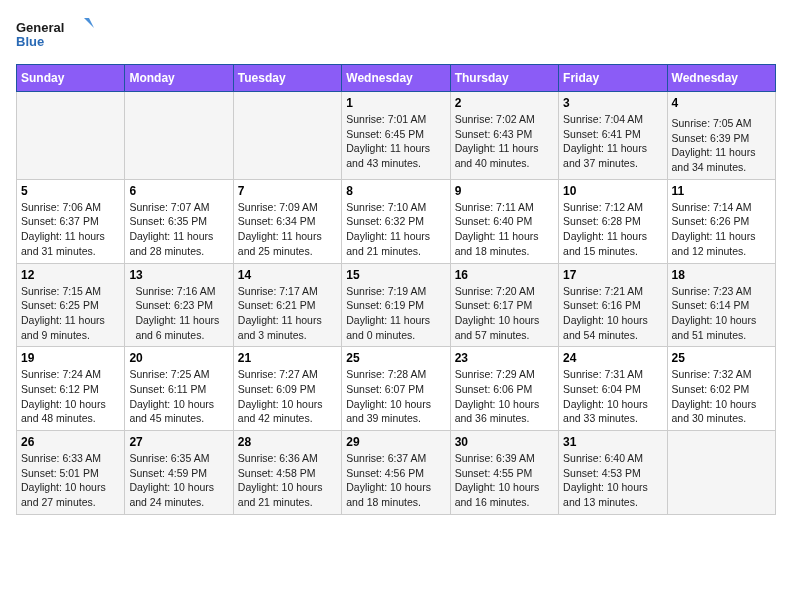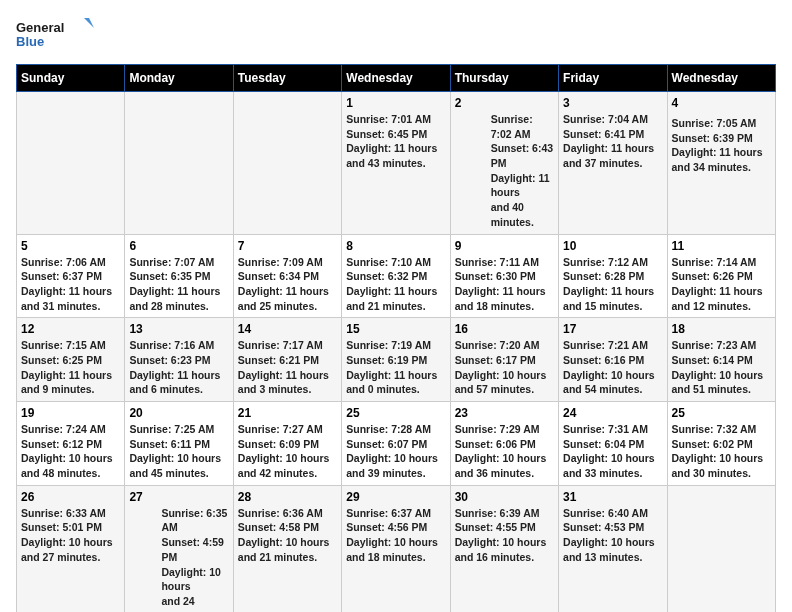--- a/index.html
+++ b/index.html
@@ -37,21 +37,21 @@
       font-size: 16px;
       font-weight: normal;
       color: #555;
     }
     table {
       width: 100%;
       border-collapse: collapse;
       font-size: 11px;
     }
     thead tr th {
-      background-color: #000000;
+      background-color: #8b5cf6;
       color: #fff;
       padding: 6px 4px;
       text-align: left;
       font-size: 12px;
       font-weight: bold;
       border: 1px solid #1e55a0;
     }
     tbody tr td {
       border: 1px solid #ccc;
       vertical-align: top;
@@ -68,21 +68,20 @@
     .day-num {
       font-weight: bold;
       font-size: 12px;
       margin-bottom: 2px;
       display: block;
     }
     .day-info {
       font-size: 10.5px;
       color: #222;
       line-height: 1.4;
-      font-weight: bold;
     }
     .empty-cell {
       background-color: #f5f5f5;
     }
   </style>
 </head>
 <body>
 
 <div class="header">
   <div class="logo">
@@ -117,21 +116,21 @@
         <td class="empty-cell"></td>
         <td>
           <span class="day-num">1</span>
           <div class="day-info" style="white-space: pre-line;">Sunrise: 7:01 AM
 Sunset: 6:45 PM
 Daylight: 11 hours
 and 43 minutes.</div>
         </td>
         <td>
           <span class="day-num">2</span>
-          <div class="day-info" style="white-space: pre-line; margin-left: 36px;">Sunrise: 7:02 AM
+          <div class="day-info" style="white-space: pre-line;">Sunrise: 7:02 AM
 Sunset: 6:43 PM
 Daylight: 11 hours
 and 40 minutes.</div>
         </td>
         <td>
           <span class="day-num">3</span>
           <div class="day-info" style="white-space: pre-line;">Sunrise: 7:04 AM
 Sunset: 6:41 PM
 Daylight: 11 hours
 and 37 minutes.</div>
@@ -169,21 +168,21 @@
         <td>
           <span class="day-num">8</span>
           <div class="day-info" style="white-space: pre-line;">Sunrise: 7:10 AM
 Sunset: 6:32 PM
 Daylight: 11 hours
 and 21 minutes.</div>
         </td>
         <td>
           <span class="day-num">9</span>
           <div class="day-info" style="white-space: pre-line;">Sunrise: 7:11 AM
-Sunset: 6:30 PM
+Sunset: 6:40 PM
 Daylight: 11 hours
 and 18 minutes.</div>
         </td>
         <td>
           <span class="day-num">10</span>
           <div class="day-info" style="white-space: pre-line;">Sunrise: 7:12 AM
 Sunset: 6:28 PM
 Daylight: 11 hours
 and 15 minutes.</div>
         </td>
@@ -198,21 +197,21 @@
       <tr>
         <td>
           <span class="day-num">12</span>
           <div class="day-info" style="white-space: pre-line;">Sunrise: 7:15 AM
 Sunset: 6:25 PM
 Daylight: 11 hours
 and 9 minutes.</div>
         </td>
         <td>
           <span class="day-num">13</span>
-          <div class="day-info" style="white-space: pre-line;">Sunrise: 7:16 AM
+          <div class="day-info" style="white-space: pre-line; margin-left: 6px;">Sunrise: 7:16 AM
 Sunset: 6:23 PM
 Daylight: 11 hours
 and 6 minutes.</div>
         </td>
         <td>
           <span class="day-num">14</span>
           <div class="day-info" style="white-space: pre-line;">Sunrise: 7:17 AM
 Sunset: 6:21 PM
 Daylight: 11 hours
 and 3 minutes.</div>
@@ -300,21 +299,21 @@
       <tr>
         <td>
           <span class="day-num">26</span>
           <div class="day-info" style="white-space: pre-line;">Sunrise: 6:33 AM
 Sunset: 5:01 PM
 Daylight: 10 hours
 and 27 minutes.</div>
         </td>
         <td>
           <span class="day-num">27</span>
-          <div class="day-info" style="white-space: pre-line; margin-left: 32px;">Sunrise: 6:35 AM
+          <div class="day-info" style="white-space: pre-line;">Sunrise: 6:35 AM
 Sunset: 4:59 PM
 Daylight: 10 hours
 and 24 minutes.</div>
         </td>
         <td>
           <span class="day-num">28</span>
           <div class="day-info" style="white-space: pre-line;">Sunrise: 6:36 AM
 Sunset: 4:58 PM
 Daylight: 10 hours
 and 21 minutes.</div>

